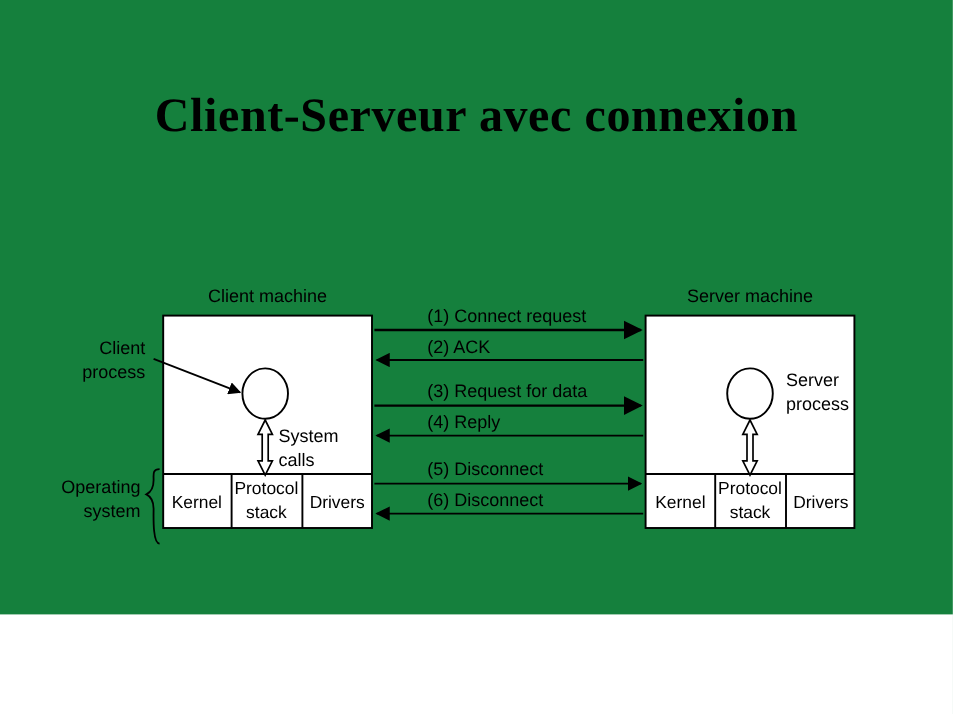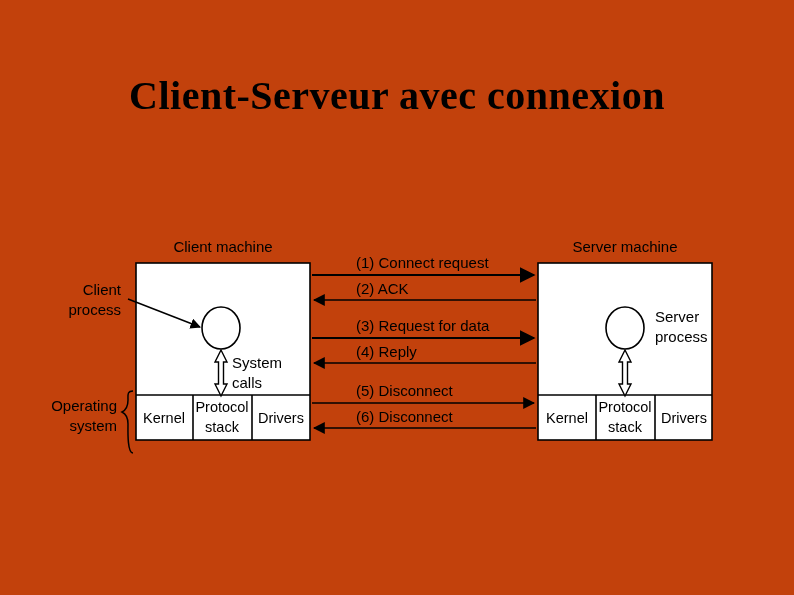--- a/index.html
+++ b/index.html
@@ -10,22 +10,22 @@
   body {
     width: 794px;
     height: 595px;
     overflow: hidden;
     font-family: "Liberation Sans", sans-serif;
     position: relative;
   }
   #slide {
     position: relative;
     width: 794px;
-    height: 595px;
-    background: #c2410c;
+    height: 512px;
+    background: #15803d;
   }
   #slide-title {
     position: absolute;
     left: 0;
     top: 72px;
     width: 794px;
     text-align: center;
     font-family: "Liberation Serif", "DejaVu Serif", serif;
     font-weight: bold;
     font-size: 40px;

